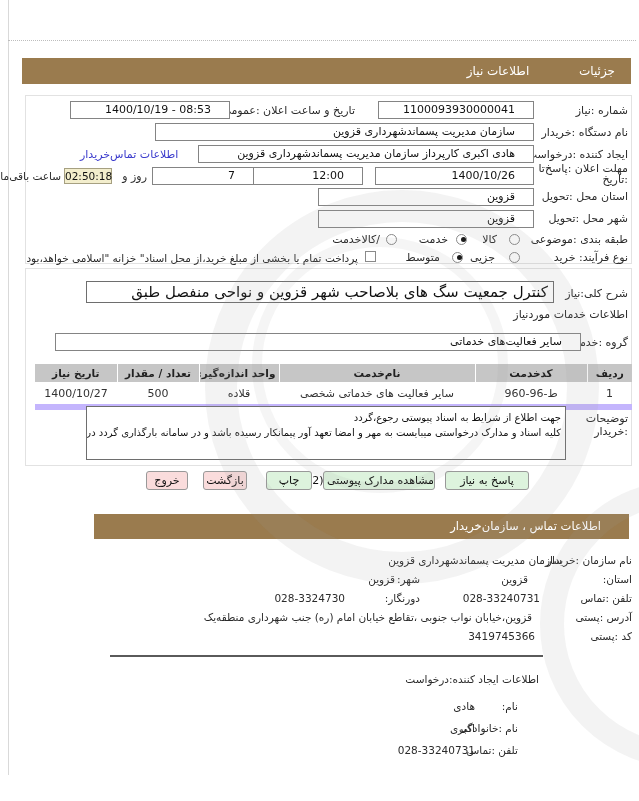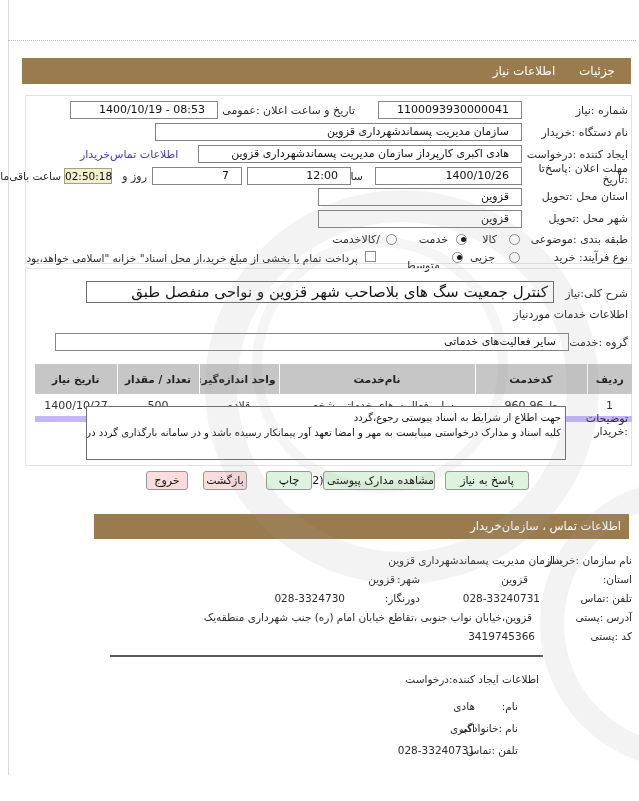--- a/index.html
+++ b/index.html
@@ -4,53 +4,53 @@
 <style>
   html,body{margin:0;padding:0}
   body{
     width:639px;height:801px;position:relative;overflow:hidden;background:#fff;
     direction:rtl;font-family:"DejaVu Sans","Liberation Sans",sans-serif;color:#222;
   }
   .lbl{position:absolute;font-size:11px;white-space:nowrap;color:#2b2b2b}
   .sm{font-size:10.5px}
   .b{font-weight:normal}
   .ibox{position:absolute;background:#fff;border:1px solid #848484;height:16px;line-height:16px;
-        font-size:11px;padding:0 12px;white-space:nowrap;overflow:hidden;text-align:right;color:#111}
+        font-size:11px;padding:0 18px;white-space:nowrap;overflow:hidden;text-align:right;color:#111}
   .num{direction:ltr;unicode-bidi:embed}
   .radio{position:absolute;width:11px;height:11px;border:1px solid #8a8a8a;border-radius:50%;background:#fff;box-sizing:border-box}
   .radio.on::after{content:"";display:block;width:5px;height:5px;border-radius:50%;background:#1a1a1a;margin:2px 0 0 2px}
   .chk{position:absolute;width:11px;height:11px;border:1px solid #8a8a8a;background:#fff;box-sizing:border-box}
   .btn{position:absolute;height:19px;line-height:17px;font-size:11px;text-align:center;border:1px solid #999;
        border-radius:3px;box-sizing:border-box;white-space:nowrap;cursor:pointer;color:#111}
   .green{background:#ddf3dd}
   .pink{background:#fadcdc}
   .bar{position:absolute;background:#9a7b4e;color:#fff;box-sizing:border-box}
   .panel{position:absolute;border:1px solid #e2e2e2;background:transparent}
   .bigbox{position:absolute;background:#fff;border:1px solid #6e6e6e;font-size:15px;text-align:right;
           padding:2px 5px;box-sizing:border-box;overflow:hidden;color:#111}
   .link{position:absolute;color:#3a3acc;font-size:11px;white-space:nowrap;cursor:pointer}
   .cd{position:absolute;background:#f3eecd;border:1px solid #a6a081;font-size:10.5px;text-align:left;color:#111}
   .tbl{position:absolute;border-collapse:collapse;font-size:11px;table-layout:fixed}
-  .tbl th{background:#c6c6c6;font-size:10.5px;font-weight:bold;height:18px;border-left:1px solid #fff;padding:6px 3px;white-space:nowrap;overflow:hidden}
+  .tbl th{background:#c6c6c6;font-size:10.5px;font-weight:bold;height:18px;border-left:1px solid #fff;padding:0 3px;white-space:nowrap;overflow:hidden}
   .tbl th:last-child{border-left:none}
   .tbl td{height:22px;text-align:center;border-bottom:6px solid #c4b5fd;padding:0 3px;white-space:nowrap;overflow:hidden;color:#333}
   .line-dotted{position:absolute;border-top:1px dotted #bdbdbd}
   .vline{position:absolute;width:1px;background:#d9d9d9}
   .divider{position:absolute;background:#5a5a5a}
   .wm{position:absolute;border-radius:50%;pointer-events:none}
   .notesbox div{white-space:nowrap;text-align:right}
 </style>
 </head>
 <body>
 
 <div class="vline" style="left:8px;top:0;height:775px"></div>
 <div class="line-dotted" style="left:8px;top:40px;width:628px"></div>
 
 <div class="bar" style="left:22px;top:58px;width:609px;height:26px;line-height:26px;font-size:12px;padding-right:16px">
-  <span style="margin-left:20px;cursor:pointer">جزئیات</span>
+  <span style="margin-left:46px;cursor:pointer">جزئیات</span>
   <span style="cursor:pointer">اطلاعات نیاز</span>
 </div>
 
 <div class="panel" style="left:25px;top:95px;width:605px;height:167px"></div>
 
 <div class="lbl" style="right:11px;top:104px">شماره :نیاز</div>
 <div class="ibox num" style="left:378px;top:101px;width:118px">1100093930000041</div>
 <div class="lbl" style="right:284px;top:104px">تاریخ و ساعت اعلان :عمومی</div>
 <div class="ibox num" style="left:70px;top:101px;width:122px">1400/10/19 - 08:53</div>
 
@@ -83,21 +83,21 @@
 <div class="lbl" style="right:142px;top:233px">کالا</div>
 <div class="radio on" style="left:456px;top:234px"></div>
 <div class="lbl" style="right:191px;top:233px">خدمت</div>
 <div class="radio" style="left:386px;top:234px"></div>
 <div class="lbl" style="right:259px;top:233px">/کالاخدمت</div>
 
 <div class="lbl" style="right:11px;top:251px">نوع فرآیند: خرید</div>
 <div class="radio" style="left:509px;top:252px"></div>
 <div class="lbl" style="right:144px;top:251px">جزیی</div>
 <div class="radio on" style="left:452px;top:252px"></div>
-<div class="lbl" style="right:199px;top:259px">متوسط</div>
+<div class="lbl" style="right:199px;top:251px">متوسط</div>
 <div class="chk" style="left:365px;top:251px"></div>
 <div class="lbl sm" style="right:281px;top:252px">پرداخت تمام یا بخشی از مبلغ خرید،از محل اسناد" خزانه "اسلامی خواهد،بود</div>
 
 <div class="panel" style="left:25px;top:268px;width:605px;height:196px"></div>
 
 <div class="lbl b" style="right:11px;top:287px">شرح کلی:نیاز</div>
 <div class="bigbox" style="left:86px;top:281px;width:468px;height:22px;line-height:16px">کنترل جمعیت سگ های بلاصاحب شهر قزوین و نواحی منفصل طبق شرایط‌پیوست</div>
 
 <div class="lbl b" style="right:11px;top:308px">اطلاعات خدمات موردنیاز</div>
 
@@ -143,21 +143,21 @@
   <div>جهت اطلاع از شرایط به اسناد پیوستی رجوع،گردد</div>
   <div>کلیه اسناد و مدارک  درخواستی  میبایست به مهر و امضا تعهد آور پیمانکار رسیده باشد و در سامانه  بارگذاری گردد در غیر</div>
 </div>
 
 <div class="btn green" style="left:445px;top:471px;width:84px">پاسخ به نیاز</div>
 <div class="btn green" style="left:323px;top:471px;width:112px">مشاهده مدارک پیوستی (2)</div>
 <div class="btn green" style="left:266px;top:471px;width:46px">چاپ</div>
 <div class="btn pink" style="left:203px;top:471px;width:44px">بازگشت</div>
 <div class="btn pink" style="left:146px;top:471px;width:42px">خروج</div>
 
-<div class="bar b" style="left:94px;top:514px;width:535px;height:25px;line-height:25px;font-size:11.5px;padding-right:8px">اطلاعات تماس ، سازمان‌خریدار</div>
+<div class="bar b" style="left:94px;top:514px;width:535px;height:25px;line-height:25px;font-size:11.5px;padding-right:28px">اطلاعات تماس ، سازمان‌خریدار</div>
 
 <div class="lbl sm b" style="right:7px;top:554px">نام سازمان :خریدار</div>
 <div class="lbl sm" style="right:77px;top:554px">سازمان مدیریت پسماندشهرداری قزوین</div>
 
 <div class="lbl sm b" style="right:7px;top:573px">استان:</div>
 <div class="lbl sm" style="right:111px;top:573px">قزوین</div>
 <div class="lbl sm b" style="right:219px;top:573px">شهر:</div>
 <div class="lbl sm" style="right:244px;top:573px">قزوین</div>
 
 <div class="lbl sm b" style="right:7px;top:592px">تلفن :تماس</div>

